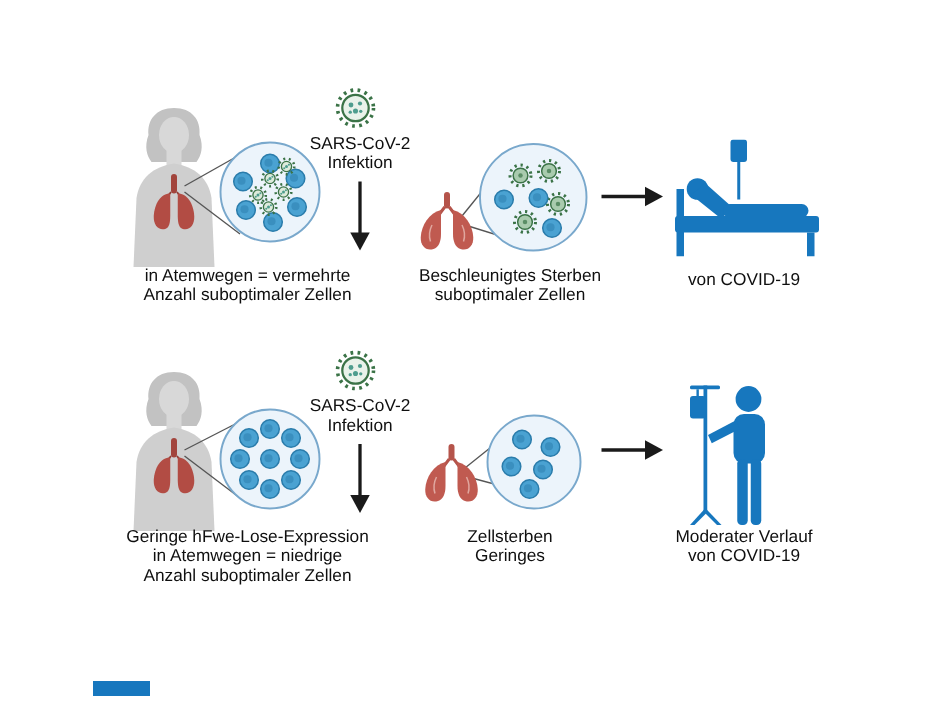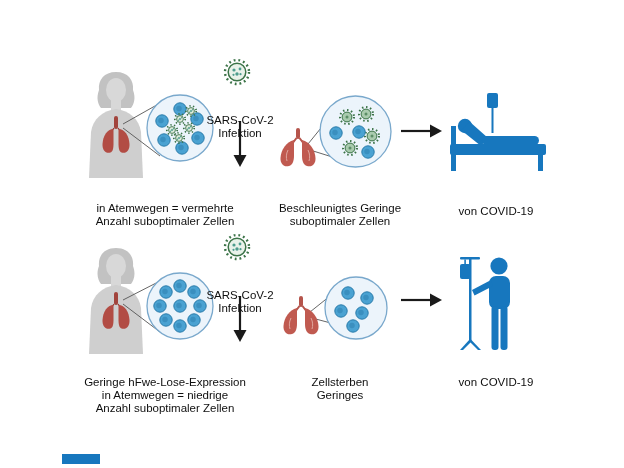--- a/index.html
+++ b/index.html
@@ -4,21 +4,20 @@
 <style>
   html,body{margin:0;padding:0;background:#ffffff;}
   .canvas{
     position:relative;width:624px;height:468px;background:#ffffff;overflow:hidden;
     font-family:"Liberation Sans", sans-serif;color:#111;
   }
   .abs{position:absolute;}
   .label,.caption{
     font-size:11.5px;line-height:13px;text-align:center;color:#0f0f0f;
     letter-spacing:0px;
-    margin-top:24px;
   }
   .footer-bar{background:#1777be;}
 </style>
 </head>
 <body>
 
 <div class="canvas">
 
   <svg style="position:absolute;width:0;height:0" aria-hidden="true">
     <defs>
@@ -175,21 +174,21 @@
   <svg class="abs" style="left:450px;top:93px" width="96" height="78" viewBox="0 0 96 78">
     <use href="#sym-bed"></use>
   </svg>
 
   <div class="abs caption" style="left:70px;top:178px;width:190px">
     <div>in Atemwegen = vermehrte</div>
     <div>Anzahl suboptimaler Zellen</div>
   </div>
 
   <div class="abs caption" style="left:272px;top:178px;width:136px">
-    <div>Beschleunigtes Geringe</div>
+    <div>Beschleunigtes Sterben</div>
     <div>suboptimaler Zellen</div>
   </div>
 
   <div class="abs caption" style="left:428px;top:181px;width:136px">
     <div>von COVID-19</div>
   </div>
 
   <svg class="abs" style="left:146px;top:272px" width="68" height="68" viewBox="0 0 68 68">
     <circle cx="34" cy="34" r="33" fill="#ecf4fb" stroke="#79a8cc" stroke-width="1.3"></circle>
     <use href="#sym-cell" transform="translate(34,14)"></use>
@@ -234,18 +233,19 @@
     <div>in Atemwegen = niedrige</div>
     <div>Anzahl suboptimaler Zellen</div>
   </div>
 
   <div class="abs caption" style="left:285px;top:352px;width:110px">
     <div>Zellsterben</div>
     <div>Geringes</div>
   </div>
 
   <div class="abs caption" style="left:428px;top:352px;width:136px">
+    <div>Moderater Verlauf</div>
     <div>von COVID-19</div>
   </div>
 
   <div class="abs footer-bar" style="left:62px;top:454px;width:38px;height:10px"></div>
 
 </div>
 
 </body></html>

